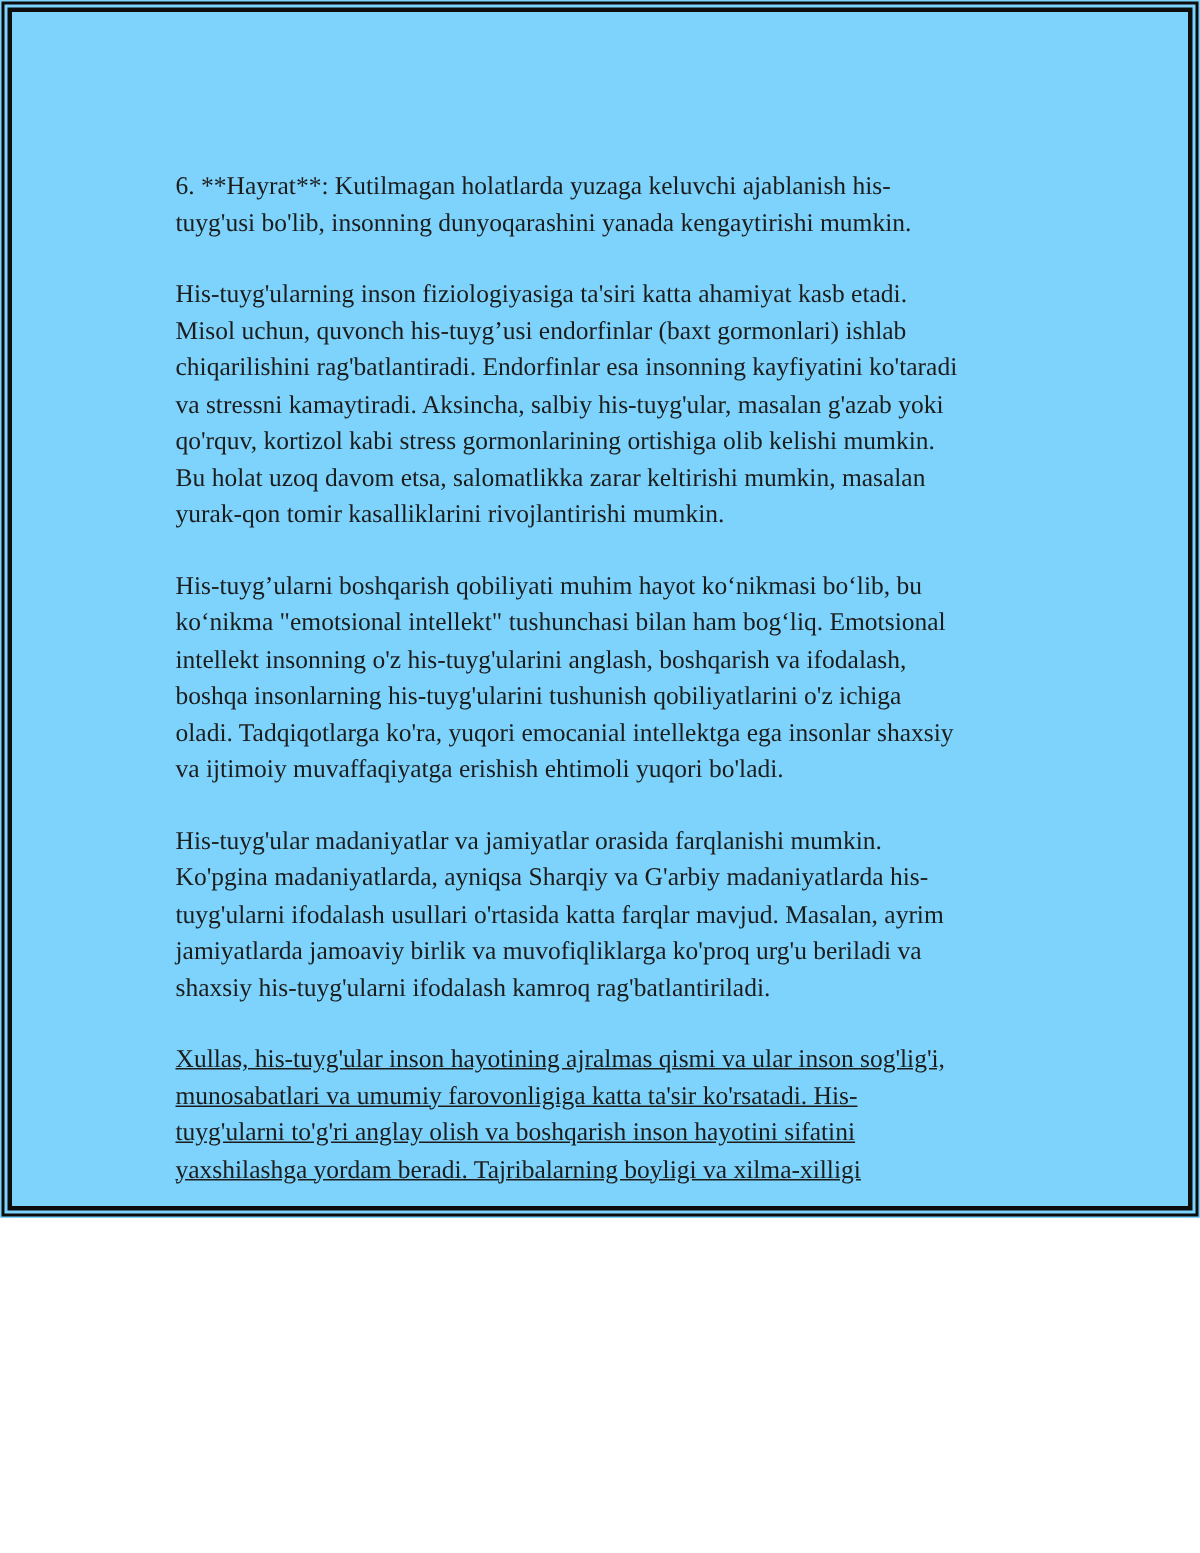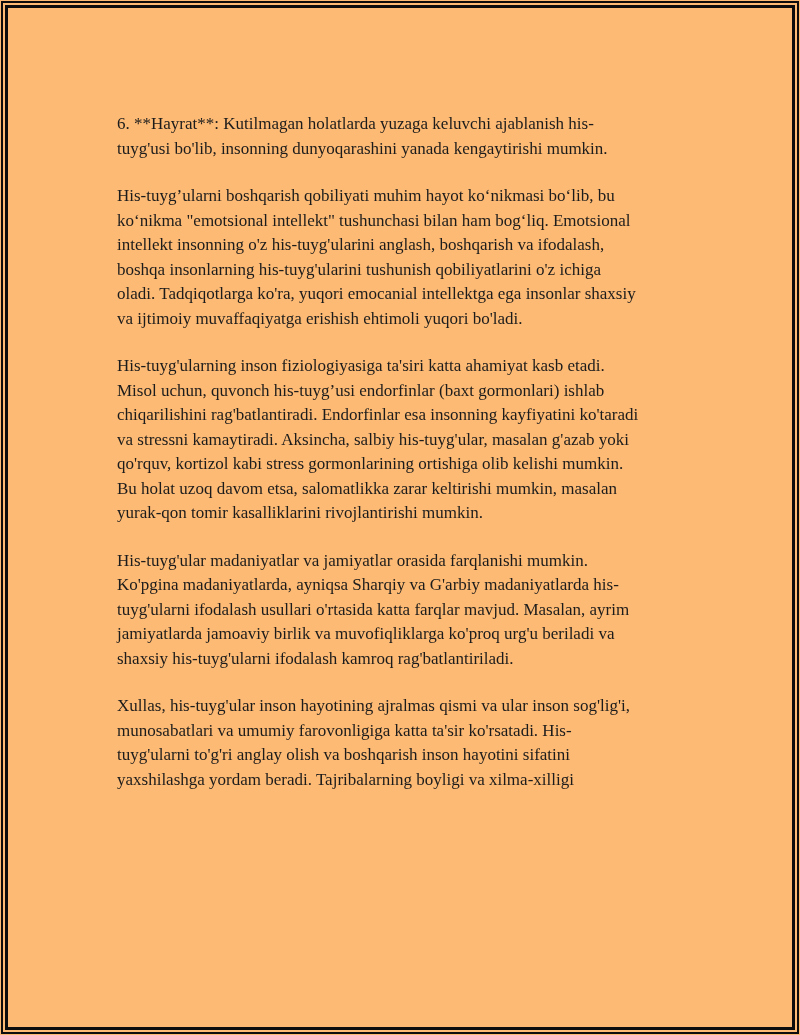--- a/index.html
+++ b/index.html
@@ -3,22 +3,22 @@
 <meta charset="utf-8">
 <style>
   html, body {
     margin: 0;
     padding: 0;
     background: #ffffff;
   }
   .viewport {
     position: relative;
     width: 800px;
-    height: 1035px;
-    background: #fdba74;
+    height: 812px;
+    background: #7dd3fc;
     overflow: hidden;
   }
   .frame-outer {
     position: absolute;
     left: 1px; top: 1px; right: 1px; bottom: 1px;
     border: 2px solid #0d0d0d;
   }
   .frame-inner {
     position: absolute;
     left: 2px; top: 2px; right: 2px; bottom: 2px;
@@ -33,45 +33,46 @@
     font-size: 17px;
     line-height: 24.5px;
     color: #1c1c1c;
   }
   .content p {
     margin: 0 0 23px 0;
     white-space: pre;
   }
   .content p:last-child {
     margin-bottom: 0;
+    text-decoration: underline;
   }
 </style>
 </head>
 <body>
 
 <div class="viewport">
   <div class="frame-outer">
     <div class="frame-inner"></div>
   </div>
   <div class="content">
     <p>6. **Hayrat**: Kutilmagan holatlarda yuzaga keluvchi ajablanish his-
 tuyg'usi bo'lib, insonning dunyoqarashini yanada kengaytirishi mumkin.</p>
-    <p>His-tuyg’ularni boshqarish qobiliyati muhim hayot ko‘nikmasi bo‘lib, bu
-ko‘nikma "emotsional intellekt" tushunchasi bilan ham bog‘liq. Emotsional
-intellekt insonning o'z his-tuyg'ularini anglash, boshqarish va ifodalash,
-boshqa insonlarning his-tuyg'ularini tushunish qobiliyatlarini o'z ichiga
-oladi. Tadqiqotlarga ko'ra, yuqori emocanial intellektga ega insonlar shaxsiy
-va ijtimoiy muvaffaqiyatga erishish ehtimoli yuqori bo'ladi.</p>
     <p>His-tuyg'ularning inson fiziologiyasiga ta'siri katta ahamiyat kasb etadi.
 Misol uchun, quvonch his-tuyg’usi endorfinlar (baxt gormonlari) ishlab
 chiqarilishini rag'batlantiradi. Endorfinlar esa insonning kayfiyatini ko'taradi
 va stressni kamaytiradi. Aksincha, salbiy his-tuyg'ular, masalan g'azab yoki
 qo'rquv, kortizol kabi stress gormonlarining ortishiga olib kelishi mumkin.
 Bu holat uzoq davom etsa, salomatlikka zarar keltirishi mumkin, masalan
 yurak-qon tomir kasalliklarini rivojlantirishi mumkin.</p>
+    <p>His-tuyg’ularni boshqarish qobiliyati muhim hayot ko‘nikmasi bo‘lib, bu
+ko‘nikma "emotsional intellekt" tushunchasi bilan ham bog‘liq. Emotsional
+intellekt insonning o'z his-tuyg'ularini anglash, boshqarish va ifodalash,
+boshqa insonlarning his-tuyg'ularini tushunish qobiliyatlarini o'z ichiga
+oladi. Tadqiqotlarga ko'ra, yuqori emocanial intellektga ega insonlar shaxsiy
+va ijtimoiy muvaffaqiyatga erishish ehtimoli yuqori bo'ladi.</p>
     <p>His-tuyg'ular madaniyatlar va jamiyatlar orasida farqlanishi mumkin.
 Ko'pgina madaniyatlarda, ayniqsa Sharqiy va G'arbiy madaniyatlarda his-
 tuyg'ularni ifodalash usullari o'rtasida katta farqlar mavjud. Masalan, ayrim
 jamiyatlarda jamoaviy birlik va muvofiqliklarga ko'proq urg'u beriladi va
 shaxsiy his-tuyg'ularni ifodalash kamroq rag'batlantiriladi.</p>
     <p>Xullas, his-tuyg'ular inson hayotining ajralmas qismi va ular inson sog'lig'i,
 munosabatlari va umumiy farovonligiga katta ta'sir ko'rsatadi. His-
 tuyg'ularni to'g'ri anglay olish va boshqarish inson hayotini sifatini
 yaxshilashga yordam beradi. Tajribalarning boyligi va xilma-xilligi</p>
   </div>

